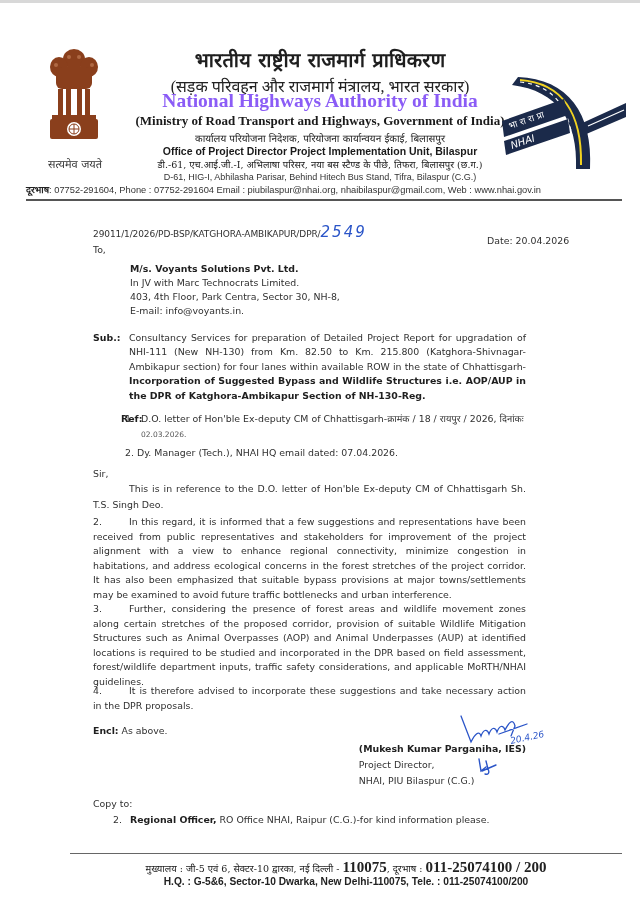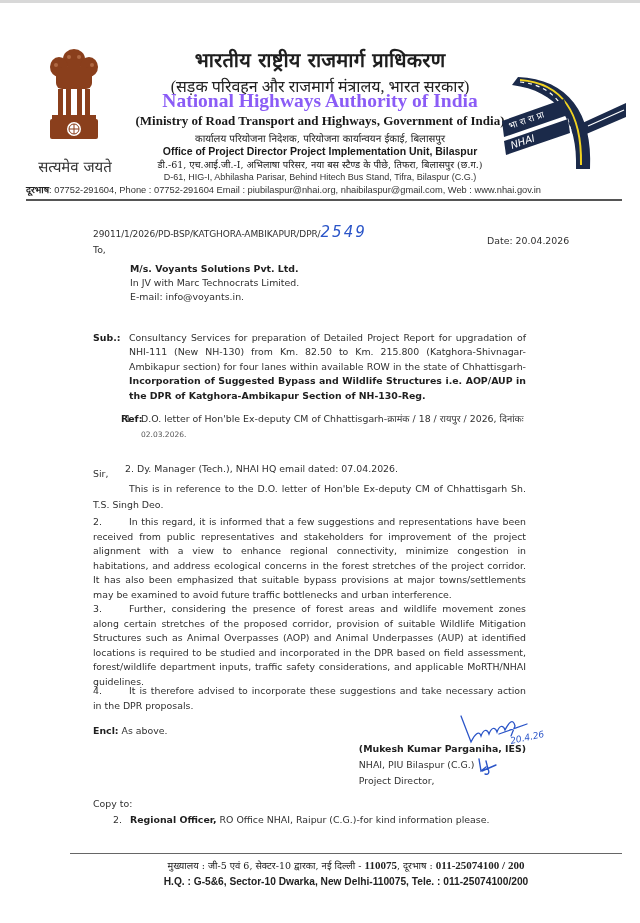--- a/index.html
+++ b/index.html
@@ -4,21 +4,21 @@
 <style>
   * { margin: 0; padding: 0; box-sizing: border-box; }
   html, body { width: 640px; height: 923px; background: #ffffff; overflow: hidden; }
   body { position: relative; font-family: "DejaVu Sans", sans-serif; color: #2a2a2a; }
 
   .page-top-edge { position: absolute; left: 0; top: 0; width: 640px; height: 3px; background: #d8d8d8; }
 
   
   .emblem { position: absolute; left: 44px; top: 45px; width: 60px; height: 112px; }
   .emblem-caption { position: absolute; left: 34px; top: 156px; width: 82px; text-align: center;
-    font-family: "DejaVu Serif", serif; font-size: 15px; color: #333; }
+    font-family: "DejaVu Serif", serif; font-size: 11px; color: #333; }
   .nhai-logo { position: absolute; left: 498px; top: 73px; width: 130px; height: 100px; }
 
   .lh { position: absolute; left: 120px; width: 400px; text-align: center; white-space: nowrap; }
   .lh-hindi-title { top: 46px; font-family: "DejaVu Serif", serif; font-weight: bold; font-size: 20px; color: #1e1e1e; letter-spacing: 0.2px; }
   .lh-hindi-ministry { top: 75px; font-family: Liberation Serif, serif; font-size: 16px; color: #222; }
   .lh-title { top: 90px; font-family: "Liberation Serif", serif; font-weight: bold; font-size: 19.5px; color: #8b5cf6; }
   .lh-ministry { top: 113px; font-family: "Liberation Serif", serif; font-weight: bold; font-size: 13px; color: #1a1a1a; }
   .lh-hindi-office { top: 131px; font-family: "DejaVu Serif", serif; font-size: 10px; color: #222; }
   .lh-office { top: 145px; font-family: "Liberation Sans", sans-serif; font-weight: bold; font-size: 10.5px; color: #1a1a1a; }
   .lh-hindi-addr { top: 158px; font-family: "DejaVu Serif", serif; font-size: 9.5px; color: #222; }
@@ -42,21 +42,21 @@
   .addr { left: 130px; top: 262px; line-height: 14px; }
   .addr div { white-space: nowrap; }
 
   .sub-label { left: 93px; top: 331px; }
   .sub-text { left: 129px; top: 331px; width: 397px; text-align: justify; line-height: 14.4px; }
 
   .ref-label { left: 93px; top: 412px; padding-left: 28px; }
   .ref1-num { left: 125px; top: 412px; }
   .ref1 { left: 141px; top: 412px; width: 385px; text-align: justify; }
   .ref1-date { left: 141px; top: 428px; font-size: 7.5px; color: #555; }
-  .ref2 { left: 125px; top: 446px; white-space: nowrap; margin-top: 16px; }
+  .ref2 { left: 125px; top: 446px; white-space: nowrap; }
 
   .sir { left: 93px; top: 467px; }
   .para1 { left: 93px; top: 481px; width: 433px; text-align: justify; text-indent: 36px; line-height: 16px; }
   .para { left: 93px; width: 433px; text-align: justify; line-height: 14.6px; }
   .pnum { display: inline-block; width: 36px; }
 
   .p2 { top: 515px; }
   .p3 { top: 602px; }
   .p4 { top: 684px; }
 
@@ -68,21 +68,21 @@
     font-family: "DejaVu Sans", sans-serif; font-size: 9.4px; color: #303030; }
 
   .copy-to { left: 93px; top: 797px; }
   .copy-list { left: 113px; top: 812px; line-height: 15px; }
   .copy-list div { white-space: nowrap; }
   .copy-list .n { display: inline-block; width: 17px; }
 
   .rule-bottom { position: absolute; left: 70px; top: 853px; width: 552px; height: 1px; background: #666; }
   .footer-hi { position: absolute; left: 70px; top: 859px; width: 552px; text-align: center; white-space: nowrap;
     font-family: "DejaVu Serif", serif; font-size: 9.5px; color: #222; }
-  .footer-hi .num { font-family: "Liberation Serif", serif; font-weight: bold; font-size: 11px; }
+  .footer-hi .num { font-family: "Liberation Serif", serif; font-weight: bold; font-size: 15px; }
   .footer-en { position: absolute; left: 70px; top: 876px; width: 552px; text-align: center; white-space: nowrap;
     font-family: "Liberation Sans", sans-serif; font-weight: bold; font-size: 10.2px; color: #222; }
 </style>
 </head>
 <body>
 
 <div class="page-top-edge"></div>
 
 <svg class="emblem" viewBox="0 0 60 112">
   <g fill="#8a3f1c">
@@ -143,20 +143,21 @@
 
 <div class="txt ref-no">
   <span>29011/1/2026/PD-BSP/KATGHORA-AMBIKAPUR/DPR/</span><span class="hand">2549</span>
 </div>
 <div class="txt date">Date: 20.04.2026</div>
 
 <div class="txt to">To,</div>
 <div class="txt addr">
   <div class="b">M/s. Voyants Solutions Pvt. Ltd.</div>
   <div>In JV with Marc Technocrats Limited.</div>
+  <div>403, 4th Floor, Park Centra, Sector 30, NH-8,</div>
   <div>E-mail: info@voyants.in.</div>
 </div>
 
 <div class="txt sub-label b">Sub.:</div>
 <div class="txt sub-text">
   <span>Consultancy Services for preparation of Detailed Project Report for upgradation of NHI-111 (New NH-130) from Km. 82.50 to Km. 215.800 (Katghora-Shivnagar-Ambikapur section) for four lanes within available ROW in the state of Chhattisgarh-</span><span class="b">Incorporation of Suggested Bypass and Wildlife Structures i.e. AOP/AUP in the DPR of Katghora-Ambikapur Section of NH-130-Reg.</span>
 </div>
 
 <div class="txt ref-label b">Ref:</div>
 <div class="txt ref1-num">1.</div>
@@ -186,22 +187,22 @@
 
 <svg class="signature" viewBox="0 0 110 40">
   <path d="M6 4 L 16 30 C 20 22, 24 18, 26 24 C 28 18, 32 16, 34 22 C 36 16, 40 14, 42 20 C 44 14, 48 12, 50 18 C 54 10, 58 6, 60 14 L 56 24 M 44 22 L 72 12" fill="none" stroke="#2b55c8" stroke-width="1.3" stroke-linecap="round"></path>
   <text x="56" y="32" fill="#2b55c8" font-size="9" font-style="italic" font-family="DejaVu Sans, sans-serif" transform="rotate(-12 56 32)">20.4.26</text>
 </svg>
 <svg class="initials" viewBox="0 0 22 18">
   <path d="M3 2 L 5 14 L 10 10 M 10 4 L 12 12 C 14 16, 12 18, 9 17 M 6 14 L 20 8" fill="none" stroke="#2b55c8" stroke-width="1.4" stroke-linecap="round"></path>
 </svg>
 <div class="sig-block">
   <div class="b">(Mukesh Kumar Parganiha, IES)</div>
+  <div>Project Director,</div>
   <div>NHAI, PIU Bilaspur (C.G.)</div>
-  <div>Project Director,</div>
 </div>
 
 <div class="txt copy-to">Copy to:</div>
 <div class="txt copy-list">
   <div>
     <span class="n">2.</span><span class="b">Regional Officer,</span><span> RO Office NHAI, Raipur (C.G.)-for kind information please.</span>
   </div>
 </div>
 
 <div class="rule-bottom"></div>

